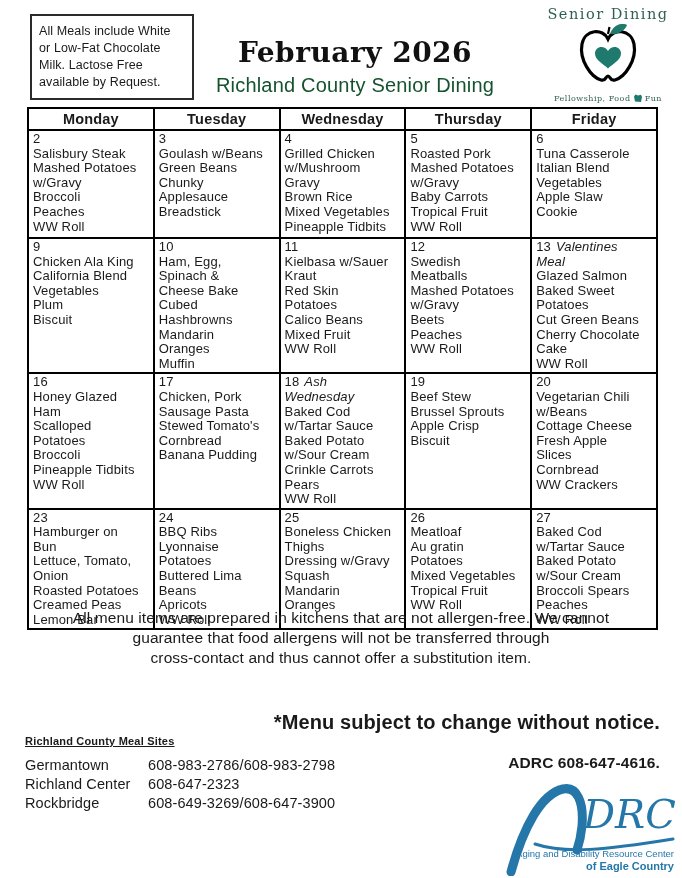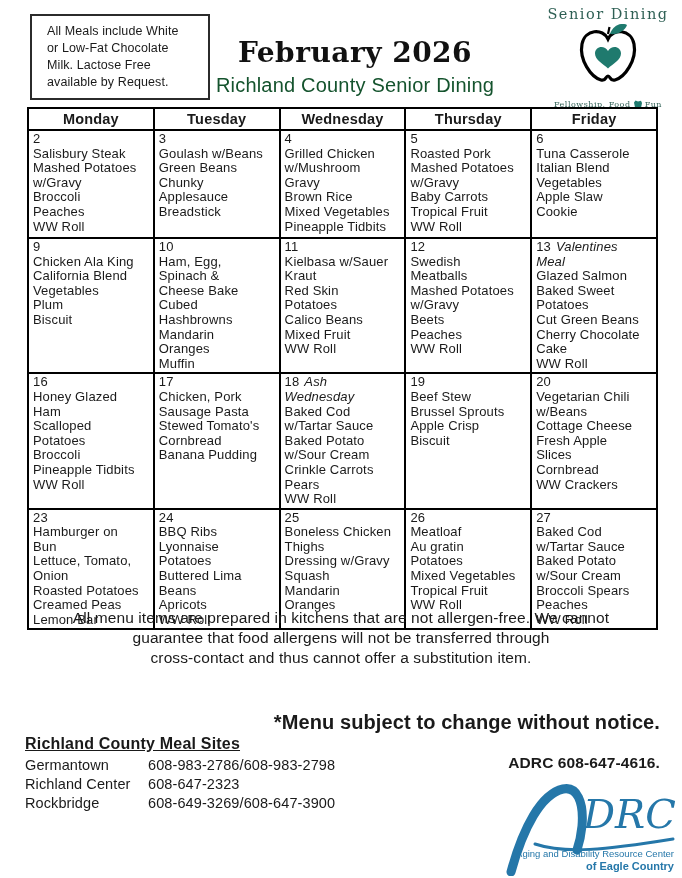--- a/index.html
+++ b/index.html
@@ -4,38 +4,38 @@
 <style>
   html,body{margin:0;padding:0;background:#e8e8e8;}
   .page{
     position:relative;width:682px;height:878px;background:#ffffff;
     font-family:"Liberation Sans", sans-serif;color:#1a1a1a;overflow:hidden;
     margin:0 auto;
   }
   
   .info-box{
     position:absolute;left:30px;top:14px;width:146px;
-    border:2px solid #2b2b2b;padding:7px 15px;
+    border:2px solid #2b2b2b;padding:7px 7px;
     font-size:12.5px;line-height:1.36;letter-spacing:.1px;
   }
   .title-block{position:absolute;left:170px;top:28px;width:370px;text-align:center;}
   .title{
     font-family:"DejaVu Serif", serif;font-weight:bold;
     font-size:28px;letter-spacing:.5px;color:#111;margin-top:8px;
   }
   .subtitle{font-size:20px;margin-top:5px;color:#14532d;letter-spacing:.2px;}
   .sd-logo{position:absolute;left:546px;top:6px;width:124px;text-align:center;}
   .sd-name{
     font-family:"DejaVu Serif", serif;font-size:14.5px;letter-spacing:1.5px;
     color:#2f6055;margin-bottom:2px;white-space:nowrap;
   }
   .sd-apple{display:block;margin:0 auto;}
   .sd-tagline{
     font-family:"DejaVu Serif", serif;font-size:8px;color:#2f6055;
-    letter-spacing:.5px;margin-top:16px;white-space:nowrap;
+    letter-spacing:.5px;margin-top:10px;white-space:nowrap;
   }
   .sd-tagline svg{vertical-align:-1px;}
   
   table.cal{
     position:absolute;left:27px;top:107px;width:631px;
     border-collapse:collapse;table-layout:fixed;
   }
   .cal th{
     border:2px solid #000;font-size:14.5px;font-weight:bold;
     padding:2px 1px;text-align:center;letter-spacing:.2px;
@@ -50,21 +50,21 @@
   .items{white-space:pre-line;}
   tr.wk1 td{height:104px;} tr.wk2 td{height:128px;}
   tr.wk3 td{height:122px;margin-left:36px;} tr.wk4 td{height:108px;}
   
   .allergen{
     position:absolute;left:0;top:608px;width:682px;text-align:center;
     font-size:15.5px;line-height:1.28;white-space:pre-line;letter-spacing:.1px;
   }
   
   .sites-title{
-    position:absolute;left:25px;top:735px;font-size:16px;font-weight:bold;
+    position:absolute;left:25px;top:735px;font-size:11px;font-weight:bold;
     text-decoration:underline;letter-spacing:.2px;
   }
   .sites{position:absolute;left:25px;top:756px;font-size:14.5px;letter-spacing:.1px;}
   .site-row{display:flex;line-height:19px;}
   .site-name{width:123px;}
   .reservation{
     position:absolute;left:25px;top:820px;width:300px;
     font-size:15.5px;font-weight:bold;line-height:1.3;letter-spacing:.1px;
   }
   .menu-note{

